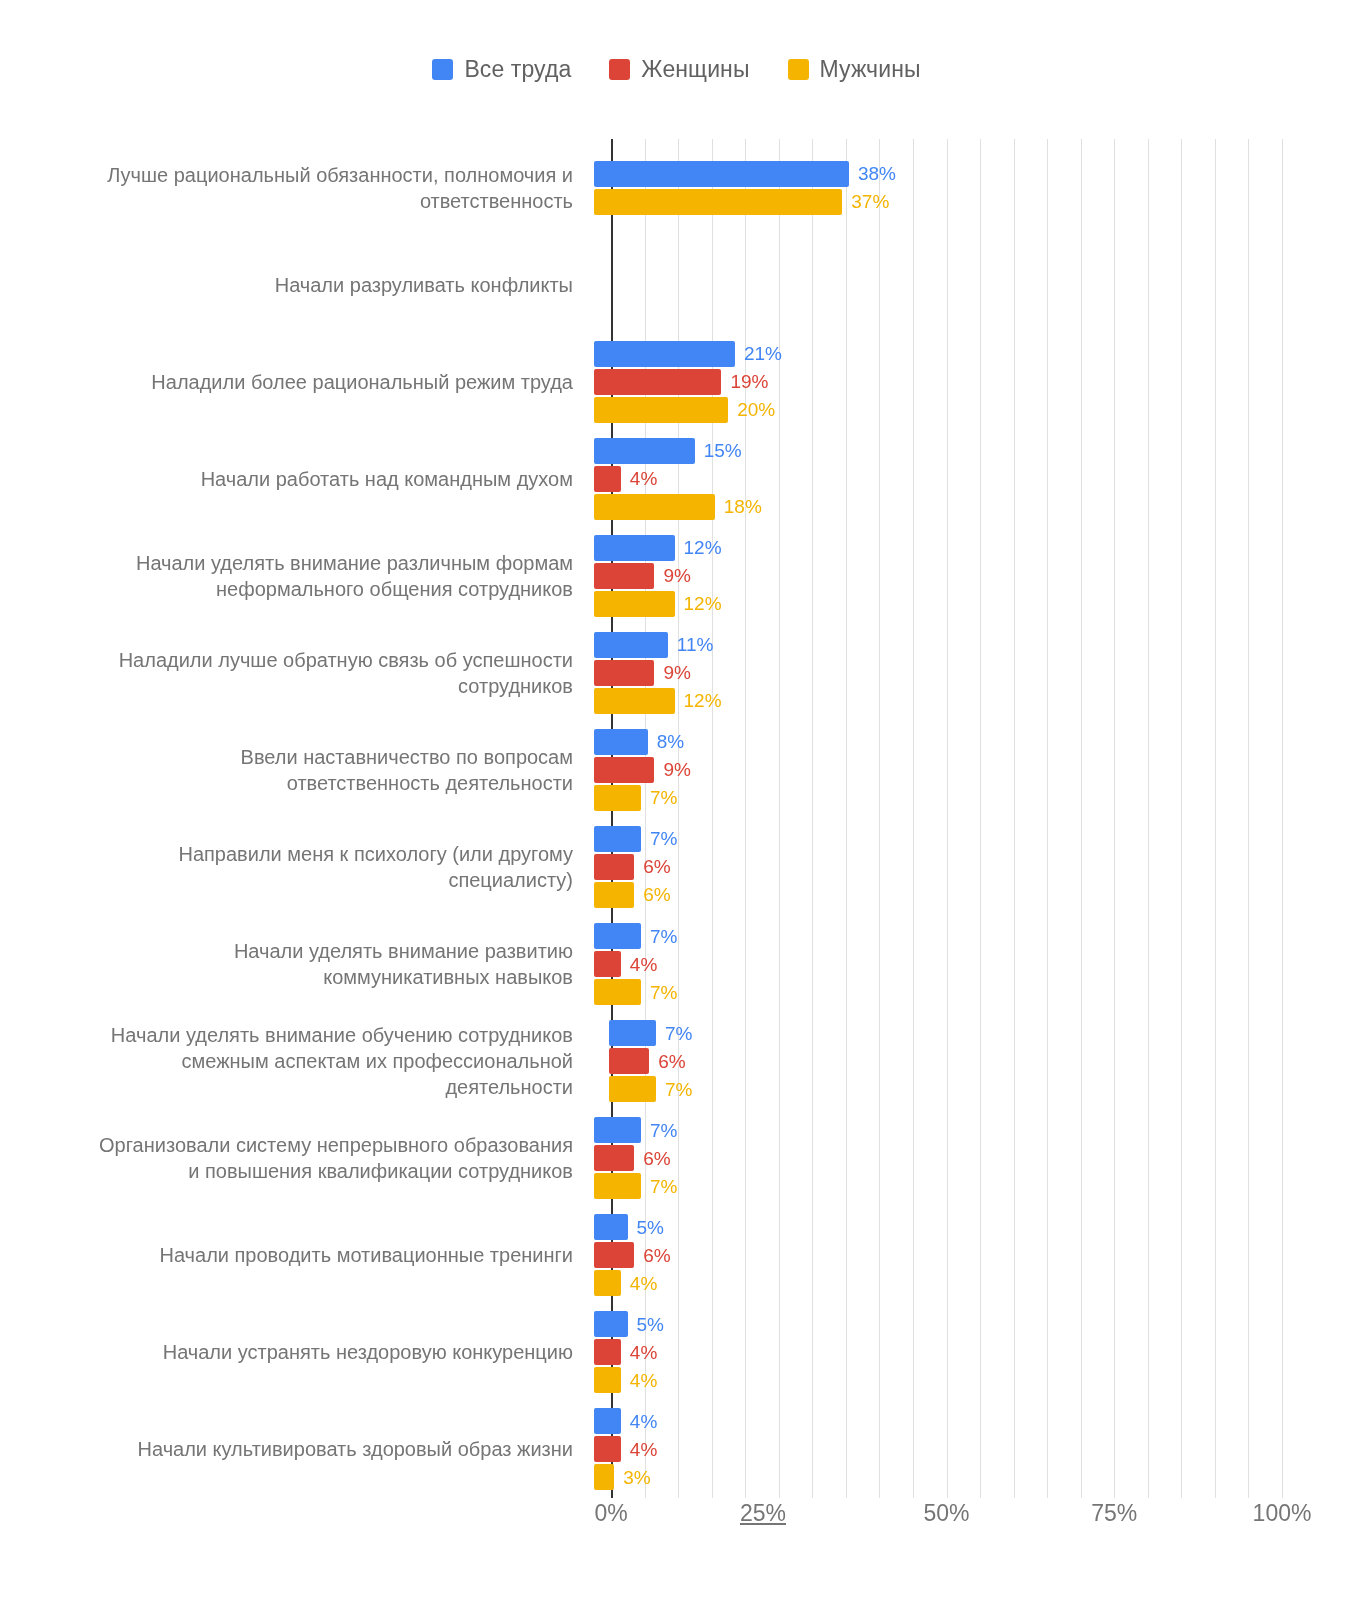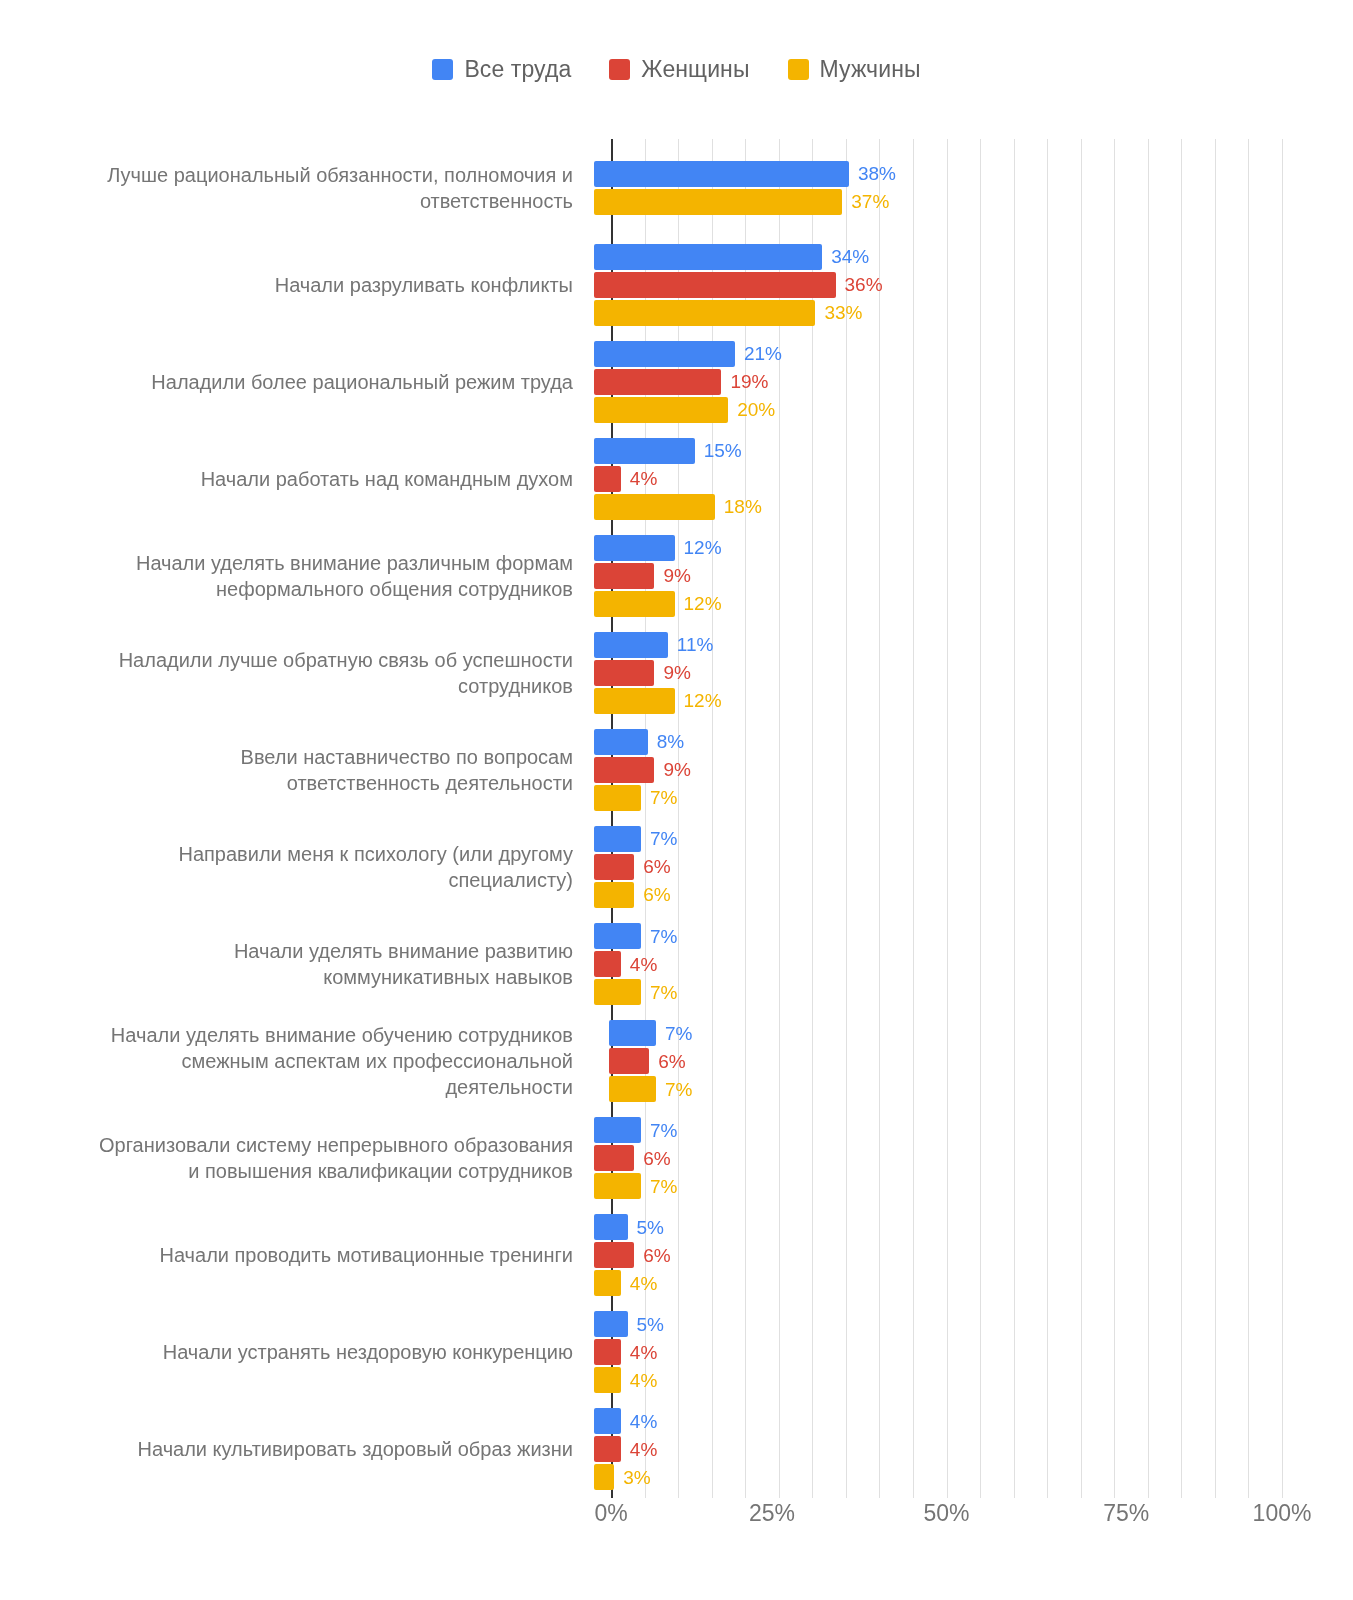--- a/index.html
+++ b/index.html
@@ -189,34 +189,20 @@
             <span class="bar-value" style="color: rgb(66, 133, 244);">38%</span>
           </div>
           <div class="bar-row">
             <div class="bar" style="width: 248.27px; background: rgb(244, 180, 0);"></div>
             <span class="bar-value" style="color: rgb(244, 180, 0);">37%</span>
           </div>
         </div>
       </div>
       <div class="cat-group" style="height: 97.0714px;">
         <div class="cat-label">Начали разруливать конфликты</div>
-        <div class="bars">
-          <div class="bar-row">
-            <div class="bar" style="width: 228.14px; background: rgb(66, 133, 244);"></div>
-            <span class="bar-value" style="color: rgb(66, 133, 244);">34%</span>
-          </div>
-          <div class="bar-row">
-            <div class="bar" style="width: 241.56px; background: rgb(219, 68, 55);"></div>
-            <span class="bar-value" style="color: rgb(219, 68, 55);">36%</span>
-          </div>
-          <div class="bar-row">
-            <div class="bar" style="width: 221.43px; background: rgb(244, 180, 0);"></div>
-            <span class="bar-value" style="color: rgb(244, 180, 0);">33%</span>
-          </div>
-        </div>
       </div>
       <div class="cat-group" style="height: 97.0714px;">
         <div class="cat-label">Наладили более рациональный режим труда</div>
         <div class="bars">
           <div class="bar-row">
             <div class="bar" style="width: 140.91px; background: rgb(66, 133, 244);"></div>
             <span class="bar-value" style="color: rgb(66, 133, 244);">21%</span>
           </div>
           <div class="bar-row">
             <div class="bar" style="width: 127.49px; background: rgb(219, 68, 55);"></div>
@@ -420,19 +406,19 @@
           <div class="bar-row">
             <div class="bar" style="width: 20.13px; background: rgb(244, 180, 0);"></div>
             <span class="bar-value" style="color: rgb(244, 180, 0);">3%</span>
           </div>
         </div>
       </div>
     </div>
 
   <div id="xaxis">
       <div class="xtick" style="left: 0px;">0%</div>
-      <div class="xtick" style="left: 161px;">25%</div>
+      <div class="xtick" style="left: 152px; text-decoration: underline;">25%</div>
       <div class="xtick" style="left: 335.5px; text-align: center;">50%</div>
-      <div class="xtick" style="left: 503.25px; margin-left: 12px;">75%</div>
+      <div class="xtick" style="left: 503.25px;">75%</div>
       <div class="xtick" style="left: 671px;">100%</div>
     </div>
 
 </div>
 
 </body></html>

